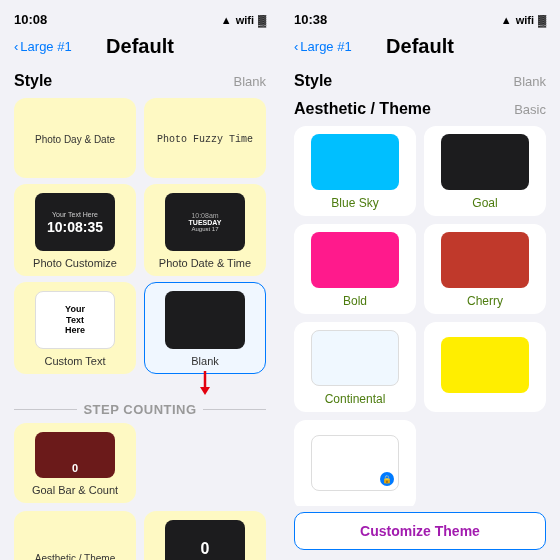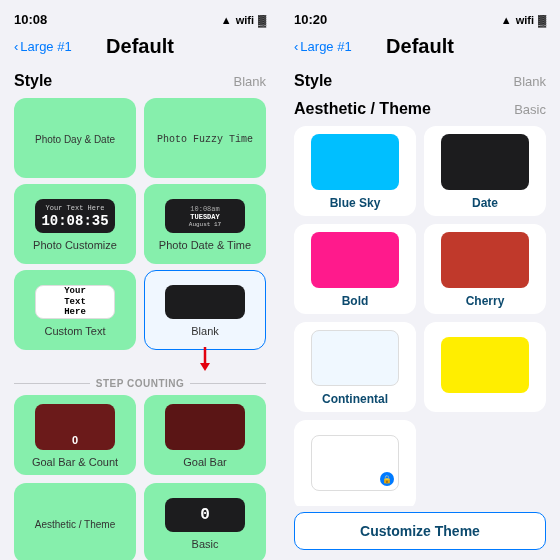--- a/index.html
+++ b/index.html
@@ -63,49 +63,48 @@
       font-size: 16px;
       font-weight: 700;
     }
     .section-blank {
       font-size: 13px;
       font-weight: 400;
       color: #999;
     }
 
     .style-cell {
-      background: #86efac;
+      background: #fef9c3;
       border-radius: 12px;
       display: flex;
       flex-direction: column;
       align-items: center;
       justify-content: center;
       padding: 8px 4px 6px;
       min-height: 80px;
       border: 1.5px solid transparent;
     }
     .style-cell.selected {
       border-color: #007aff;
       background: #f0f7ff;
     }
 
     .cell-preview {
       width: 80px;
-      height: 34px;
+      height: 58px;
       background: #1c1c1e;
       border-radius: 8px;
       display: flex;
       flex-direction: column;
       align-items: center;
       justify-content: center;
       color: #fff;
       font-size: 8px;
       margin-bottom: 4px;
       overflow: hidden;
-      font-family: Liberation Mono, monospace;
     }
     .cell-preview.light {
       background: #fff;
       border: 1px solid #ddd;
       color: #000;
     }
     .cell-preview .big-time {
       font-size: 14px;
       font-weight: 700;
       line-height: 1;
@@ -123,21 +122,21 @@
       text-align: center;
       margin-top: 2px;
     }
 
     
     .step-divider {
       display: flex;
       align-items: center;
       padding: 6px 14px;
       gap: 6px;
-      font-size: 10px;
+      font-size: 13px;
       font-weight: 600;
       color: #999;
       letter-spacing: 0.5px;
     }
     .step-divider::before,
     .step-divider::after {
       content: '';
       flex: 1;
       height: 0.5px;
       background: #c8c8cd;
@@ -203,23 +202,22 @@
       position: relative;
     }
     .theme-swatch.yellow { background: #ffee00; }
     .theme-swatch.last {
       background: #fff;
       border: 1px solid #ddd;
       position: relative;
     }
     .theme-label {
       font-size: 12px;
-      color: #0c4a6e;
+      color: #4d7c0f;
       text-align: left;
-      font-weight: bold;
     }
 
     .lock-badge {
       position: absolute;
       bottom: 4px;
       right: 4px;
       width: 14px;
       height: 14px;
       background: #007aff;
       border-radius: 50%;
@@ -228,21 +226,21 @@
       justify-content: center;
       color: #fff;
       font-size: 8px;
     }
 
     .customize-btn {
       margin: 6px 14px 10px;
       background: #fff;
       border: 1.5px solid #007aff;
       border-radius: 10px;
-      color: #0c4a6e;
+      color: #a21caf;
       font-size: 14px;
       font-weight: 600;
       padding: 10px;
       text-align: center;
       cursor: pointer;
     }
   </style>
 </head>
 <body>
 
@@ -323,44 +321,40 @@
     <span>STEP COUNTING</span>
   </div>
 
   <div style="display:grid;grid-template-columns:1fr 1fr;gap:8px;padding:0 14px;">
     <div class="style-cell">
       <div class="swatch dark-red" style="display:flex;align-items:flex-end;justify-content:center;padding-bottom:4px;">
           <span style="font-size:11px;color:#fff;font-weight:700;">0</span>
         </div>
       <div class="cell-label">Goal Bar &amp; Count</div>
     </div>
-    <div class="style-cell">
-      <div class="swatch dark-red2"></div>
-      <div class="cell-label">Goal Bar</div>
-    </div>
   </div>
 
   <div style="display:grid;grid-template-columns:1fr 1fr;gap:8px;padding:8px 14px 4px;">
     <div class="style-cell">
       <div style="font-size:10px;color:#333;padding:4px;">Aesthetic / Theme</div>
     </div>
     <div class="style-cell">
       <div class="cell-preview" style="background:#1c1c1e;display:flex;align-items:center;justify-content:center;">
         <span style="font-size:16px;font-weight:700;color:#fff;">0</span>
       </div>
       <div class="cell-label">Basic</div>
     </div>
   </div>
 
 </div>
 
 <div class="phone-screen">
 
   <div class="status-bar">
-    <span class="status-time">10:20</span>
+    <span class="status-time">10:38</span>
     <div class="status-icons">
       <span>▲</span>
       <span>wifi</span>
       <span>▓</span>
     </div>
   </div>
 
   <div class="nav-bar">
     <div class="nav-back">
       <span>‹</span>
@@ -381,21 +375,21 @@
 
   <div class="theme-grid">
 
     <div class="theme-cell">
       <div class="theme-swatch blue"></div>
       <div class="theme-label">Blue Sky</div>
     </div>
 
     <div class="theme-cell">
       <div class="theme-swatch black"></div>
-      <div class="theme-label">Date</div>
+      <div class="theme-label">Goal</div>
     </div>
 
     <div class="theme-cell">
       <div class="theme-swatch pink"></div>
       <div class="theme-label">Bold</div>
     </div>
 
 
     <div class="theme-cell">
       <div class="theme-swatch red"></div>

